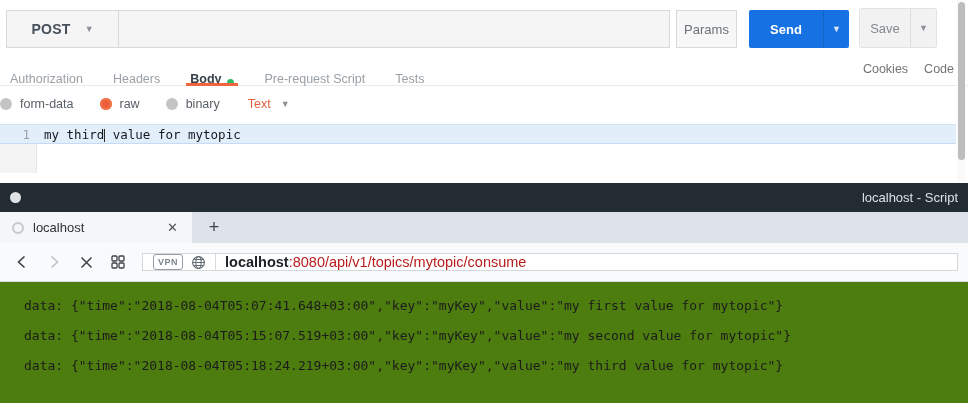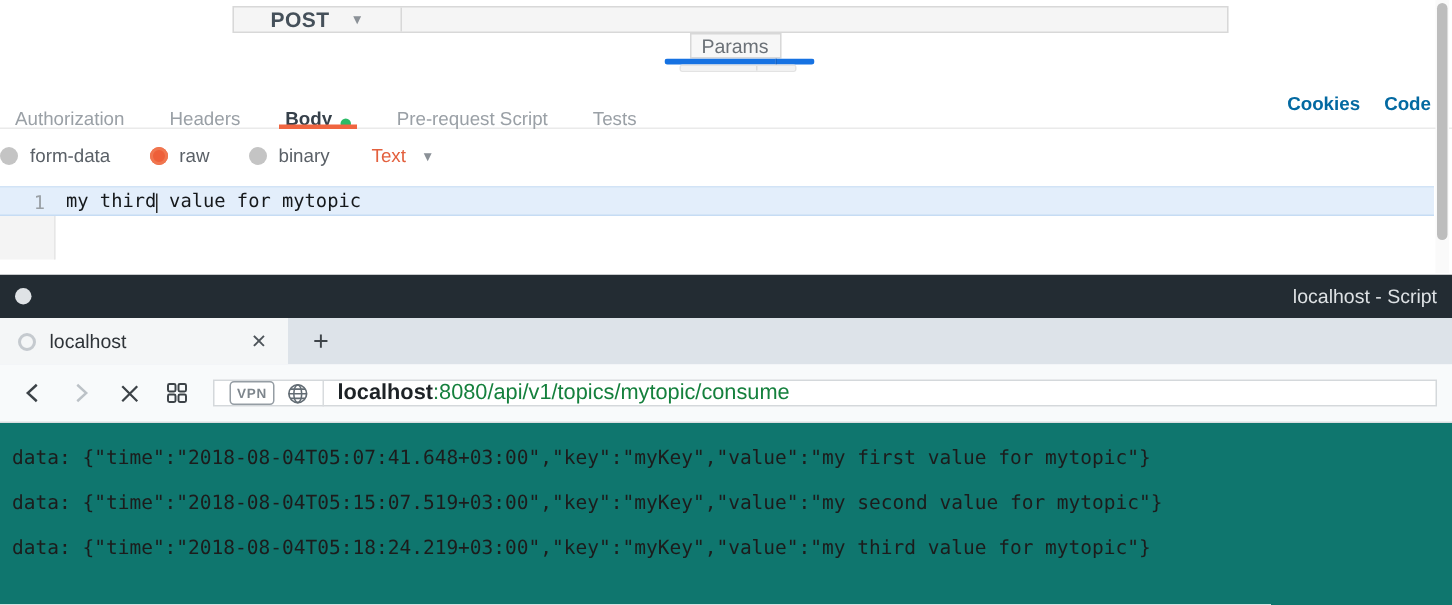--- a/index.html
+++ b/index.html
@@ -6,21 +6,21 @@
   html, body { background: #e9e9e9; }
   body { font-family: "Liberation Sans", sans-serif; }
   .screen {
     width: 968px; height: 403px; background: #ffffff;
     position: relative; overflow: hidden;
   }
 
   
   .postman { position: relative; height: 183px; background: #ffffff; }
 
-  .req-row { display: flex; align-items: center; padding: 4px 0 0 6px; height: 48px; flex-direction: column; }
+  .req-row { display: flex; align-items: flex-end; padding: 24px 0 0 6px; height: 48px; }
   .method-url {
     display: flex; align-items: stretch; height: 38px; width: 664px;
     border: 1px solid #d8d8d8; background: #f5f5f5;
   }
   .method-seg {
     width: 112px; display: flex; align-items: center; justify-content: center;
     gap: 14px; border-right: 1px solid #d8d8d8; cursor: pointer;
   }
   .method-label { font-size: 14px; font-weight: bold; color: #45505a; letter-spacing: .3px; }
   .caret { font-size: 9px; color: #8b9197; }
@@ -48,21 +48,21 @@
     border-bottom: 1px solid #eaeaea; padding: 0 14px 0 10px; font-size: 12.5px;
   }
   .ptab { color: #9aa0a6; margin-right: 30px; height: 34px; display: flex; align-items: flex-end; gap: 6px; cursor: pointer; position: relative; }
   .ptab.active { color: #36404a; font-weight: bold; }
   .ptab.active::after {
     content: ""; position: absolute; left: -4px; right: -4px; bottom: 0;
     height: 3px; background: #f06540;
   }
   .green-dot { width: 7px; height: 7px; border-radius: 50%; background: #2bbb67; display: inline-block; }
   .tabs-right { margin-left: auto; display: flex; gap: 16px; }
-  .olink { color: #0369a1; cursor: pointer; font-weight: bold; }
+  .olink { color: #737373; cursor: pointer; }
 
   .modes-row { display: flex; align-items: center; height: 36px; font-size: 12.5px; color: #5a6067; }
   .mode { display: flex; align-items: center; gap: 8px; margin-right: 26px; cursor: pointer; }
   .radio { width: 12px; height: 12px; border-radius: 50%; background: #c4c4c4; }
   .radio.sel { background: #ee5f39; box-shadow: inset 0 0 0 2px #f0764f; }
   .rawtype { display: flex; align-items: center; gap: 10px; margin-left: 2px; cursor: pointer; }
   .rawtype-label { color: #e3603e; font-size: 12.5px; }
 
   .editor { position: relative; height: 49px; margin-top: 2px; font-family: "DejaVu Sans Mono", monospace; font-size: 12.5px; }
   .editor-gutter {
@@ -109,23 +109,23 @@
     border: 1px solid #d4d8db; display: flex; align-items: center; padding: 0 10px;
   }
   .vpn-badge {
     border: 1px solid #959da4; border-radius: 3px; color: #7d858c;
     font-size: 9px; font-weight: bold; padding: 2px 4px; letter-spacing: .5px; cursor: pointer;
   }
   .globe-wrap { margin-left: 8px; cursor: pointer; display: flex; }
   .addr-sep { width: 1px; height: 17px; background: #d8dbde; margin: 0 9px 0 9px; }
   .addr-text { font-size: 14.5px; white-space: nowrap; overflow: hidden; }
   .addr-host { color: #1d2226; font-weight: bold; }
-  .addr-rest { color: #15803d; }
-
-  .opera-content { background: #0f766e; height: 121px; padding: 9px 0 0 8px; }
+  .addr-rest { color: #b91c1c; }
+
+  .opera-content { background: #4d7c0f; height: 121px; padding: 9px 0 0 24px; }
   .sse-line {
     font-family: "DejaVu Sans Mono", monospace; font-size: 13px; color: #1c1c1c;
     line-height: 30px; white-space: pre;
   }
 </style>
 </head>
 <body>
 
 <div class="screen">
 

